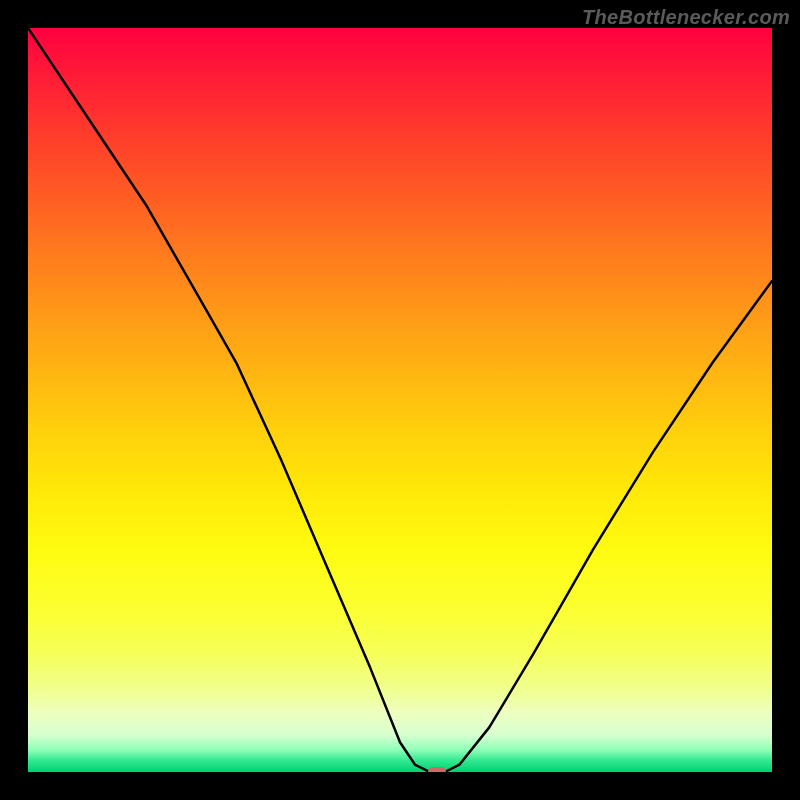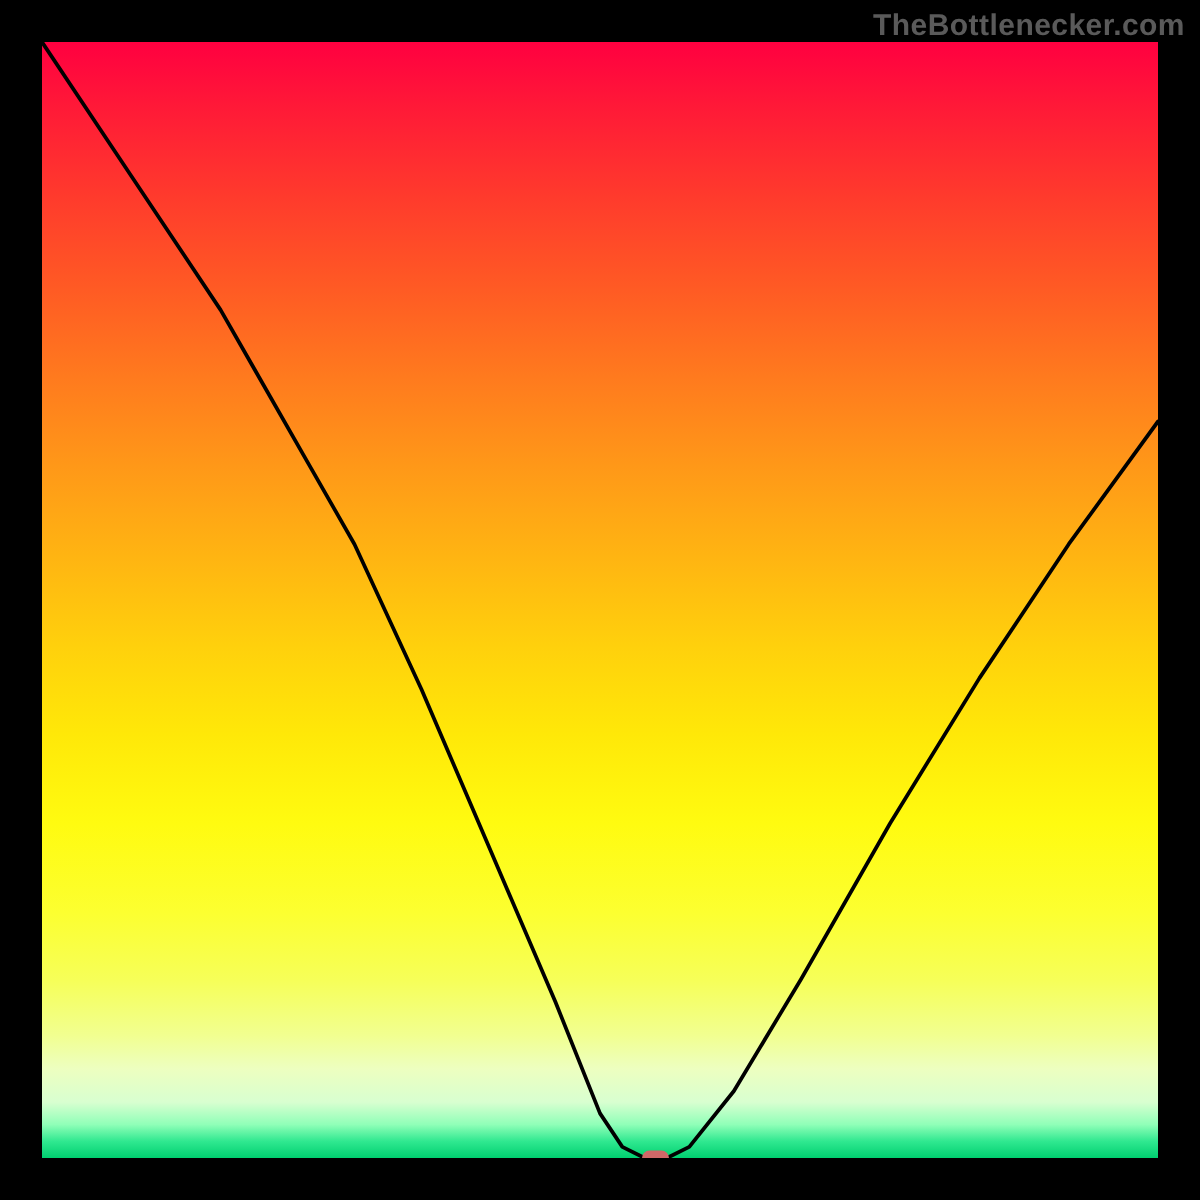--- a/index.html
+++ b/index.html
@@ -58,20 +58,21 @@
   .watermark {
     position: absolute;
     top: 6px;
     right: 10px;
     font-family: Arial, Helvetica, sans-serif;
     font-size: 20px;
     font-weight: 600;
     color: #5a5a5a;
     letter-spacing: 0.3px;
     user-select: none;
+    font-style: italic;
   }
 </style>
 </head>
 <body>
 
 <div class="wrap">
   <div class="watermark">TheBottlenecker.com</div>
 
   <div class="plot">
     <div class="gradient"></div>

